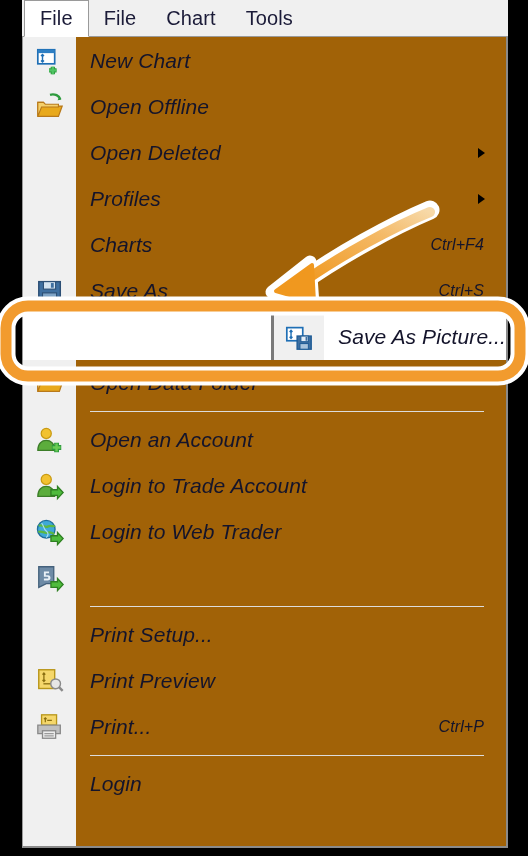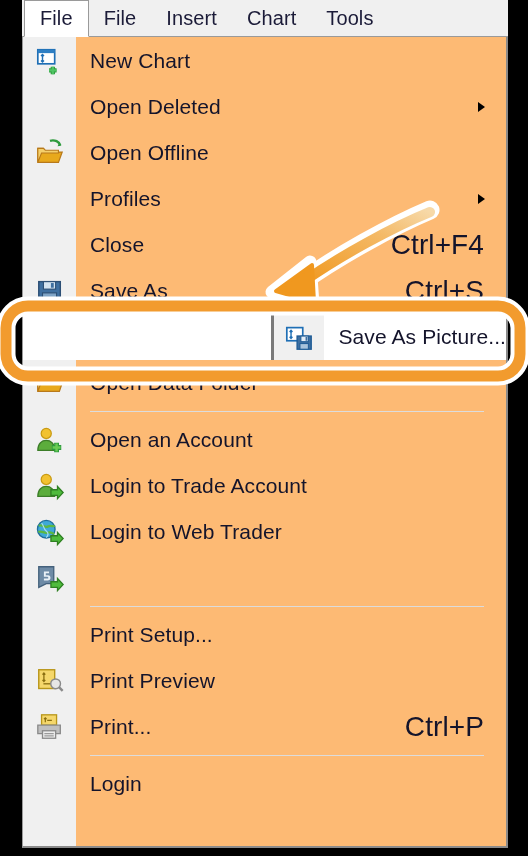--- a/index.html
+++ b/index.html
@@ -44,25 +44,26 @@
     border-bottom: 1px solid #ffffff;
     margin-bottom: -1px;
     z-index: 5;
   }
 
   
   .menupanel {
     position: absolute;
     left: 22px; top: 37px;
     width: 486px; height: 811px;
-    background: #fdba74;
+    background: #a16207;
     border-left: 1px solid #9a9a9a;
     border-right: 2px solid #8a8a8a;
     border-bottom: 2px solid #8a8a8a;
     overflow: hidden;
+    font-style: italic;
   }
   .gutter {
     position: absolute;
     left: 0; top: 0; width: 53px; height: 100%;
     background: #f0f0f0;
   }
   .items {
     position: relative;
     z-index: 2;
     padding-top: 1px;
@@ -89,21 +90,21 @@
   .mi-label {
     font-size: 21px;
     color: #14142b;
     padding-left: 14px;
     white-space: nowrap;
     letter-spacing: 0.1px;
   }
   .mi-shortcut {
     position: absolute;
     right: 22px;
-    font-size: 28px;
+    font-size: 16px;
     color: #14142b;
     letter-spacing: 0.1px;
   }
   .mi-arrow {
     position: absolute;
     right: 21px;
     width: 0; height: 0;
     border-left: 7px solid #000000;
     border-top: 5px solid transparent;
     border-bottom: 5px solid transparent;
@@ -135,23 +136,20 @@
 <div id="root">
 
   <div class="menubar" id="menubar">
       <div class="menubar-item active">
         <span>File</span>
       </div>
       <div class="menubar-item">
         <span>File</span>
       </div>
       <div class="menubar-item">
-        <span>Insert</span>
-      </div>
-      <div class="menubar-item">
         <span>Chart</span>
       </div>
       <div class="menubar-item">
         <span>Tools</span>
       </div>
     </div>
 
   <div class="menupanel">
     <div class="gutter"></div>
     <div class="items" id="menulist">
@@ -161,43 +159,43 @@
               <rect x="3" y="4" width="18" height="15" fill="#ffffff" stroke="#1F6FB5" stroke-width="1.8"></rect>
               <rect x="3" y="4" width="18" height="3.6" fill="#2E7FC4"></rect>
               <path d="M8,9.5 L8,16.5 M6.4,10.6 L8,9 L9.6,10.6 M6.4,15.4 L8,17 L9.6,15.4" fill="none" stroke="#1F6FB5" stroke-width="1.5"></path>
               <path d="M19,22 L19,30 M15,26 L23,26" fill="none" stroke="#2E9B3E" stroke-width="4.6"></path>
               <path d="M19,22 L19,30 M15,26 L23,26" fill="none" stroke="#4FC463" stroke-width="2.4"></path>
             </svg>
           </div>
           <span class="mi-label">New Chart</span>
         </div>
         <div class="mi">
-          <div class="mi-icon-wrap"></div>
-          <span class="mi-label">Open Deleted</span>
-          <span class="mi-arrow"></span>
-        </div>
-        <div class="mi">
           <div class="mi-icon-wrap">
             <svg class="ico" viewBox="0 0 32 32">
               <path d="M3,11 L3,26 L25,26 L29,15 L11,15 L9,11 Z" fill="#E8A91C" stroke="#B8791A" stroke-width="1.3"></path>
               <path d="M3,11 L3,26 L7,16 L25,16 L25,13 L11,13 L9,11 Z" fill="#F5D06B" stroke="#B8791A" stroke-width="1.2"></path>
               <path d="M16,3 C21,1.5 26,4 27,8" fill="none" stroke="#2E9B3E" stroke-width="2.6"></path>
               <path d="M24,8.8 L27.6,8.2 L26.4,4.6 Z" fill="#2E9B3E"></path>
             </svg>
           </div>
           <span class="mi-label">Open Offline</span>
         </div>
         <div class="mi">
           <div class="mi-icon-wrap"></div>
+          <span class="mi-label">Open Deleted</span>
+          <span class="mi-arrow"></span>
+        </div>
+        <div class="mi">
+          <div class="mi-icon-wrap"></div>
           <span class="mi-label">Profiles</span>
           <span class="mi-arrow"></span>
         </div>
         <div class="mi">
           <div class="mi-icon-wrap"></div>
-          <span class="mi-label">Close</span>
+          <span class="mi-label">Charts</span>
           <span class="mi-shortcut">Ctrl+F4</span>
         </div>
         <div class="mi">
           <div class="mi-icon-wrap">
             <svg class="ico" viewBox="0 0 32 32">
               <rect x="4" y="6" width="23" height="21" fill="#3E6FA0" stroke="#2C4F75" stroke-width="1.5"></rect>
               <rect x="9" y="6" width="13" height="8" fill="#D3E3F0" stroke="#2C4F75" stroke-width="1.2"></rect>
               <rect x="17" y="7.5" width="3" height="5" fill="#3E6FA0"></rect>
               <rect x="8" y="18" width="15" height="9" fill="#7FA4C6" stroke="#2C4F75" stroke-width="1.2"></rect>
             </svg>

